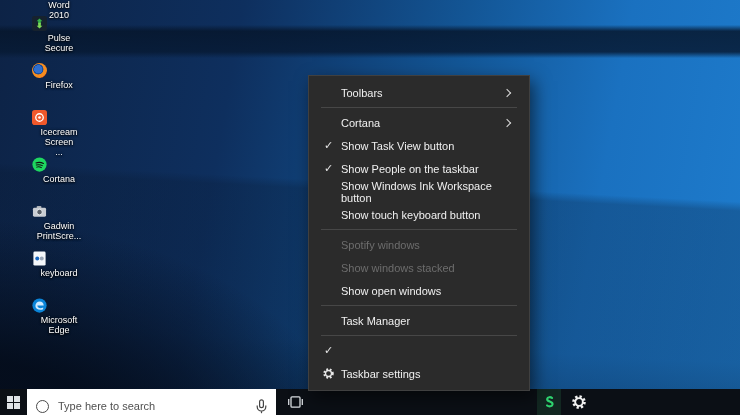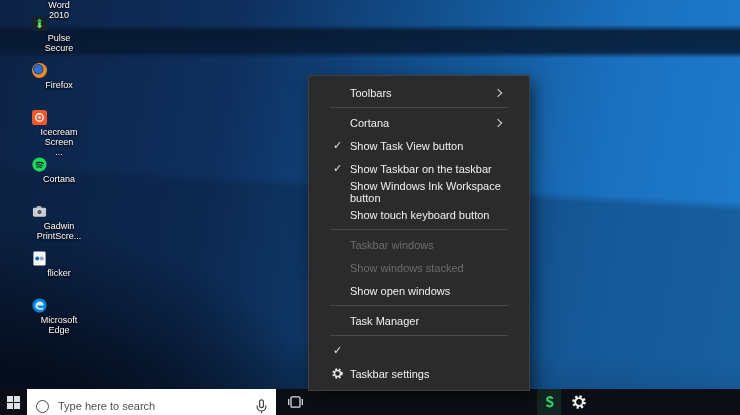--- a/index.html
+++ b/index.html
@@ -28,21 +28,21 @@
     white-space:pre-line;max-width:72px;
     text-shadow:0 1px 2px #000, 0 0 3px rgba(0,0,0,.85);
     padding-left:40px;
   }
   .dicon--labelonly .lbl{margin-top:0}
   .firefox-ball{width:15px;height:15px;border-radius:50%;
     background:radial-gradient(circle at 42% 42%, #2f6fd0 0 33%, #1a4f9e 33% 40%, #f78c1e 44% 70%, #e35d1b 70% 100%);}
   
   .context-menu{
     position:absolute;left:308px;top:75px;width:222px;box-sizing:border-box;
-    background:#2b2b2b;border:1px solid #404040;padding:5px 16px;z-index:30;
+    background:#2b2b2b;border:1px solid #404040;padding:5px 7px;z-index:30;
     box-shadow:4px 6px 16px rgba(0,0,0,.55);
   }
   .mi{height:23px;display:flex;align-items:center;color:#f0f0f0;font-size:11px;cursor:default}
   .mi .gutter{flex:0 0 25px;display:flex;align-items:center;justify-content:center}
   .mi .lab{flex:1 1 auto}
   .mi.disabled{color:#6d6d6d}
   .check{color:#e6e6e6;font-size:11px;line-height:1}
   .chev{width:5px;height:5px;border-top:1.4px solid #d8d8d8;border-right:1.4px solid #d8d8d8;
     transform:rotate(45deg);margin-right:12px}
   .msep{height:1px;background:#474747;margin:3px 5px}
@@ -123,21 +123,21 @@
   </div>
 
   <div class="dicon">
     <div class="ic">
       <svg width="15" height="15" viewBox="0 0 16 16">
         <rect x="1.5" y="0.5" width="13" height="15" rx="1.5" fill="#f4f7fa"></rect>
         <circle cx="5.6" cy="8" r="2.1" fill="#1666c0"></circle>
         <circle cx="10.4" cy="8" r="2.1" fill="#9aa7b8"></circle>
       </svg>
     </div>
-    <div class="lbl">flicker</div>
+    <div class="lbl">keyboard</div>
   </div>
 
   <div class="dicon">
     <div class="ic">
       <svg width="15" height="15" viewBox="0 0 16 16">
         <circle cx="8" cy="8" r="7.6" fill="#0a84d8"></circle>
         <path d="M3.6 8.6c0-2.9 2-4.8 4.6-4.8 2.4 0 4.2 1.7 4.3 4.2H5.7c.2 1.8 1.6 2.9 3.4 2.9 1 0 2-.3 2.8-.8v1.8c-.9.5-2 .7-3 .7-3 0-5.3-1.7-5.3-4z" fill="#cfeaff"></path>
       </svg>
     </div>
     <div class="lbl">Microsoft
@@ -165,38 +165,38 @@
     <span class="gutter">
         <span class="check">✓</span>
       </span>
     <span class="lab">Show Task View button</span>
   </div>
 
   <div class="mi">
     <span class="gutter">
         <span class="check">✓</span>
       </span>
-    <span class="lab">Show Taskbar on the taskbar</span>
+    <span class="lab">Show People on the taskbar</span>
   </div>
 
   <div class="mi">
     <span class="gutter"></span>
     <span class="lab">Show Windows Ink Workspace button</span>
   </div>
 
   <div class="mi">
     <span class="gutter"></span>
     <span class="lab">Show touch keyboard button</span>
   </div>
 
   <div class="msep"></div>
 
   <div class="mi disabled">
     <span class="gutter"></span>
-    <span class="lab">Taskbar windows</span>
+    <span class="lab">Spotify windows</span>
   </div>
 
   <div class="mi disabled">
     <span class="gutter"></span>
     <span class="lab">Show windows stacked</span>
   </div>
 
 
   <div class="mi">
     <span class="gutter"></span>

